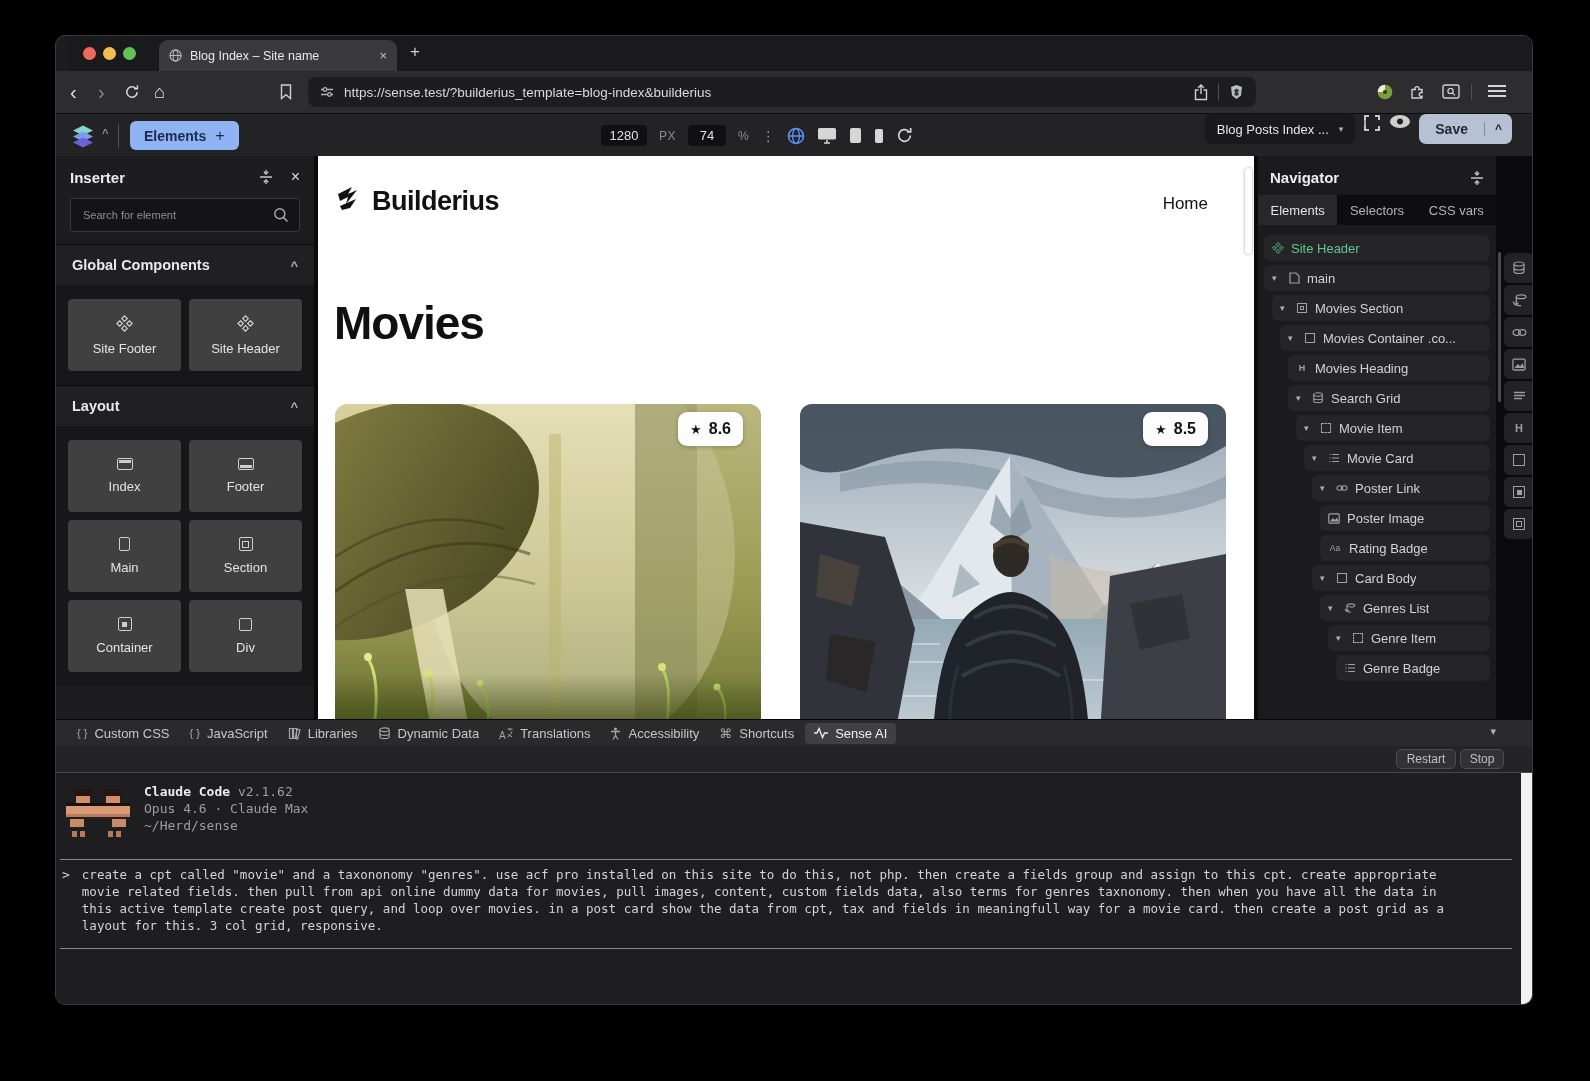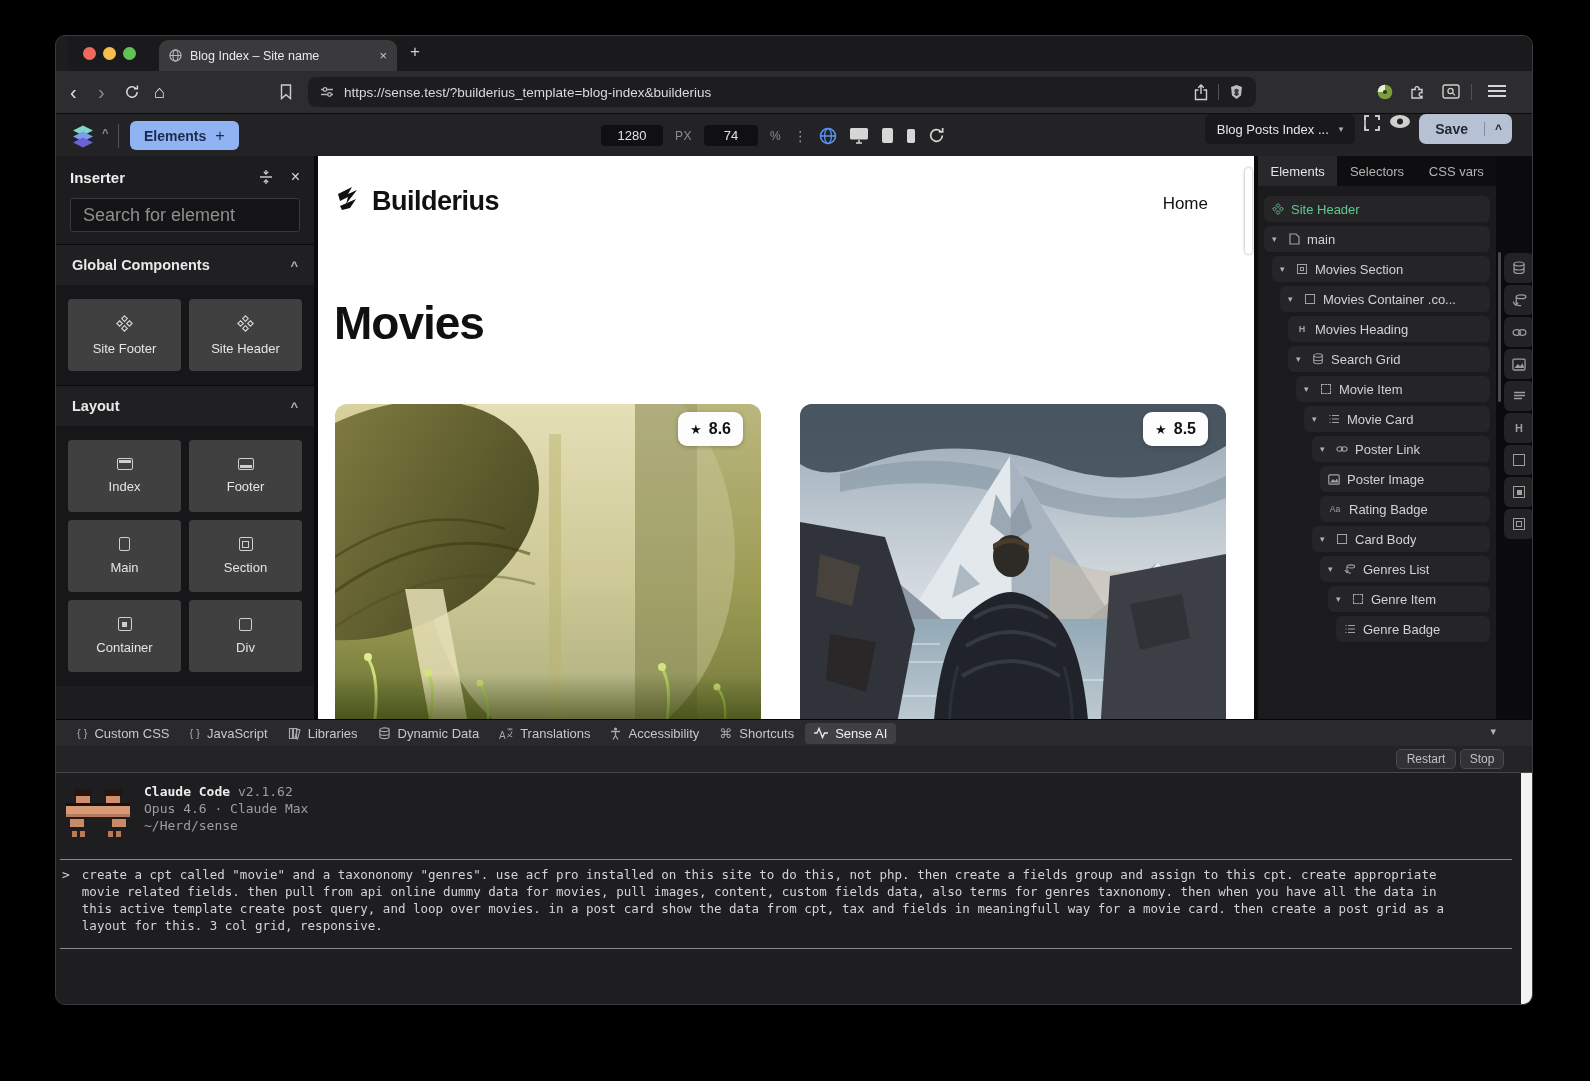--- a/index.html
+++ b/index.html
@@ -20,37 +20,37 @@
   .navgl{font-size:20px;line-height:42px;color:#e3e3e3}
   #urlpill{position:absolute;left:252px;top:6px;width:948px;height:30px;background:#1d1d20;
     border-radius:8px;display:flex;align-items:center;padding:0 12px;box-sizing:border-box;gap:10px}
   #urltext{font-size:13.5px;color:#dadada;flex:1}
   .vdiv{width:1px;height:16px;background:#515153}
   
   #btoolbar{position:absolute;left:0;top:77px;width:100%;height:43px;background:#232326;border-top:1px solid #0d0d0f;box-sizing:border-box}
   #elements-btn{position:absolute;left:74px;top:7px;height:29px;padding:0 14px;background:#8fb3f3;border-radius:6px;
     display:flex;align-items:center;gap:9px;font-size:14px;font-weight:700;color:#1b2b4c}
   #vp-group{position:absolute;left:545px;top:0;height:43px;display:flex;align-items:center;gap:12px}
-  .mini-input{background:#101013;border-radius:4px;color:#e2e2e2;font-size:13px;text-align:center;padding:3px 8px;border:none}
+  .mini-input{background:#101013;border-radius:4px;color:#e2e2e2;font-size:13px;text-align:center;padding:3px 0;border:none}
   .unit{color:#8d8d8f;font-size:12px;letter-spacing:.5px}
   #right-group{position:absolute;right:20px;top:0;height:43px;display:flex;align-items:flex-start;gap:8px}
   #tpl-dd{height:30px;background:#19191c;border-radius:6px;display:flex;align-items:center;gap:10px;padding:0 12px;
     font-size:13px;color:#e6e6e6}
   #save-group{height:30px;background:#b7c1d4;border-radius:7px;display:flex;align-items:center}
   #save-btn{padding:0 16px;font-size:14px;font-weight:700;color:#232933}
   #save-caret{padding:0 10px;border-left:1px solid #7f8fa8;color:#232933;font-size:12px;font-weight:700}
   
   #main{position:absolute;left:0;top:120px;width:1478px;height:563px;background:#0b0b0d}
   
   #inserter{position:absolute;left:0;top:0;width:258px;height:563px;background:#1d1d20;overflow:hidden}
   #inserter .hd{display:flex;align-items:center;padding:12px 14px 10px}
   #inserter .hd .t{font-size:15px;font-weight:700;color:#ededed;flex:1}
   #ins-search{margin:2px 14px 12px;height:34px;background:#141416;border:1px solid #39393b;border-radius:3px;
     display:flex;align-items:center;padding:0 10px;box-sizing:border-box}
-  #ins-search input{flex:1;background:transparent;border:none;outline:none;color:#cfcfcf;font-size:18px;font-family:inherit}
+  #ins-search input{flex:1;background:transparent;border:none;outline:none;color:#cfcfcf;font-size:11px;font-family:inherit}
   #ins-search input::placeholder{color:#8f8f8f}
   .sec-hd{background:#202023;border-top:1px solid #0a0a0c;padding:12px 16px;display:flex;align-items:center}
   .sec-hd .t{font-size:14.5px;font-weight:700;color:#e9e9e9;flex:1}
   .sec-hd .c{color:#b0b0b0;font-size:13px;font-weight:700}
   .cards{background:#17171a;padding:14px 12px;display:grid;grid-template-columns:1fr 1fr;gap:8px}
   .el-card{height:72px;background:#404040;border-radius:4px;display:flex;flex-direction:column;align-items:center;justify-content:center;gap:9px}
   .el-card .lb{font-size:13px;color:#e4e4e4}
   .lay-ic{width:16px;height:12px;border:1.5px solid #cfcfcf;border-radius:2px;position:relative;box-sizing:border-box}
   .lay-ic.i-head::before{content:"";position:absolute;left:1px;right:1px;top:1px;height:3px;background:#cfcfcf}
   .lay-ic.i-foot::before{content:"";position:absolute;left:1px;right:1px;bottom:1px;height:3px;background:#cfcfcf}
@@ -457,20 +457,30 @@
           <span class="s">★</span>
           <span class="v">8.5</span>
         </div>
       </div>
 
       <div id="cv-scroll"></div>
     </div>
 
     <div id="navigator">
       <div id="nav-panel">
+        <div class="hd">
+          <span class="t">Navigator</span>
+          <span>
+            <svg width="14" height="14" viewBox="0 0 14 14">
+                <path d="M1 7h12" stroke="#c9c9c9" stroke-width="1.4"></path>
+                <path d="M7 0v2.6M4.8 1.8 7 4l2.2-2.2" fill="none" stroke="#c9c9c9" stroke-width="1.3"></path>
+                <path d="M7 14v-2.6M4.8 12.2 7 10l2.2 2.2" fill="none" stroke="#c9c9c9" stroke-width="1.3"></path>
+              </svg>
+          </span>
+        </div>
         <div id="nav-tabs">
           <div class="ntab active">Elements</div>
           <div class="ntab">Selectors</div>
           <div class="ntab">CSS vars</div>
         </div>
         <div id="tree">
           <div class="trow" style="margin-left:0">
             <span class="tic">
                 <svg width="12" height="12" viewBox="0 0 16 16">
                   <path d="M8 .8 10.6 3.4 8 6 5.4 3.4z M12.6 5.4 15.2 8 12.6 10.6 10 8z M8 10 10.6 12.6 8 15.2 5.4 12.6z M3.4 5.4 6 8 3.4 10.6.8 8z" fill="none" stroke="#62c78e" stroke-width="1.3"></path>

